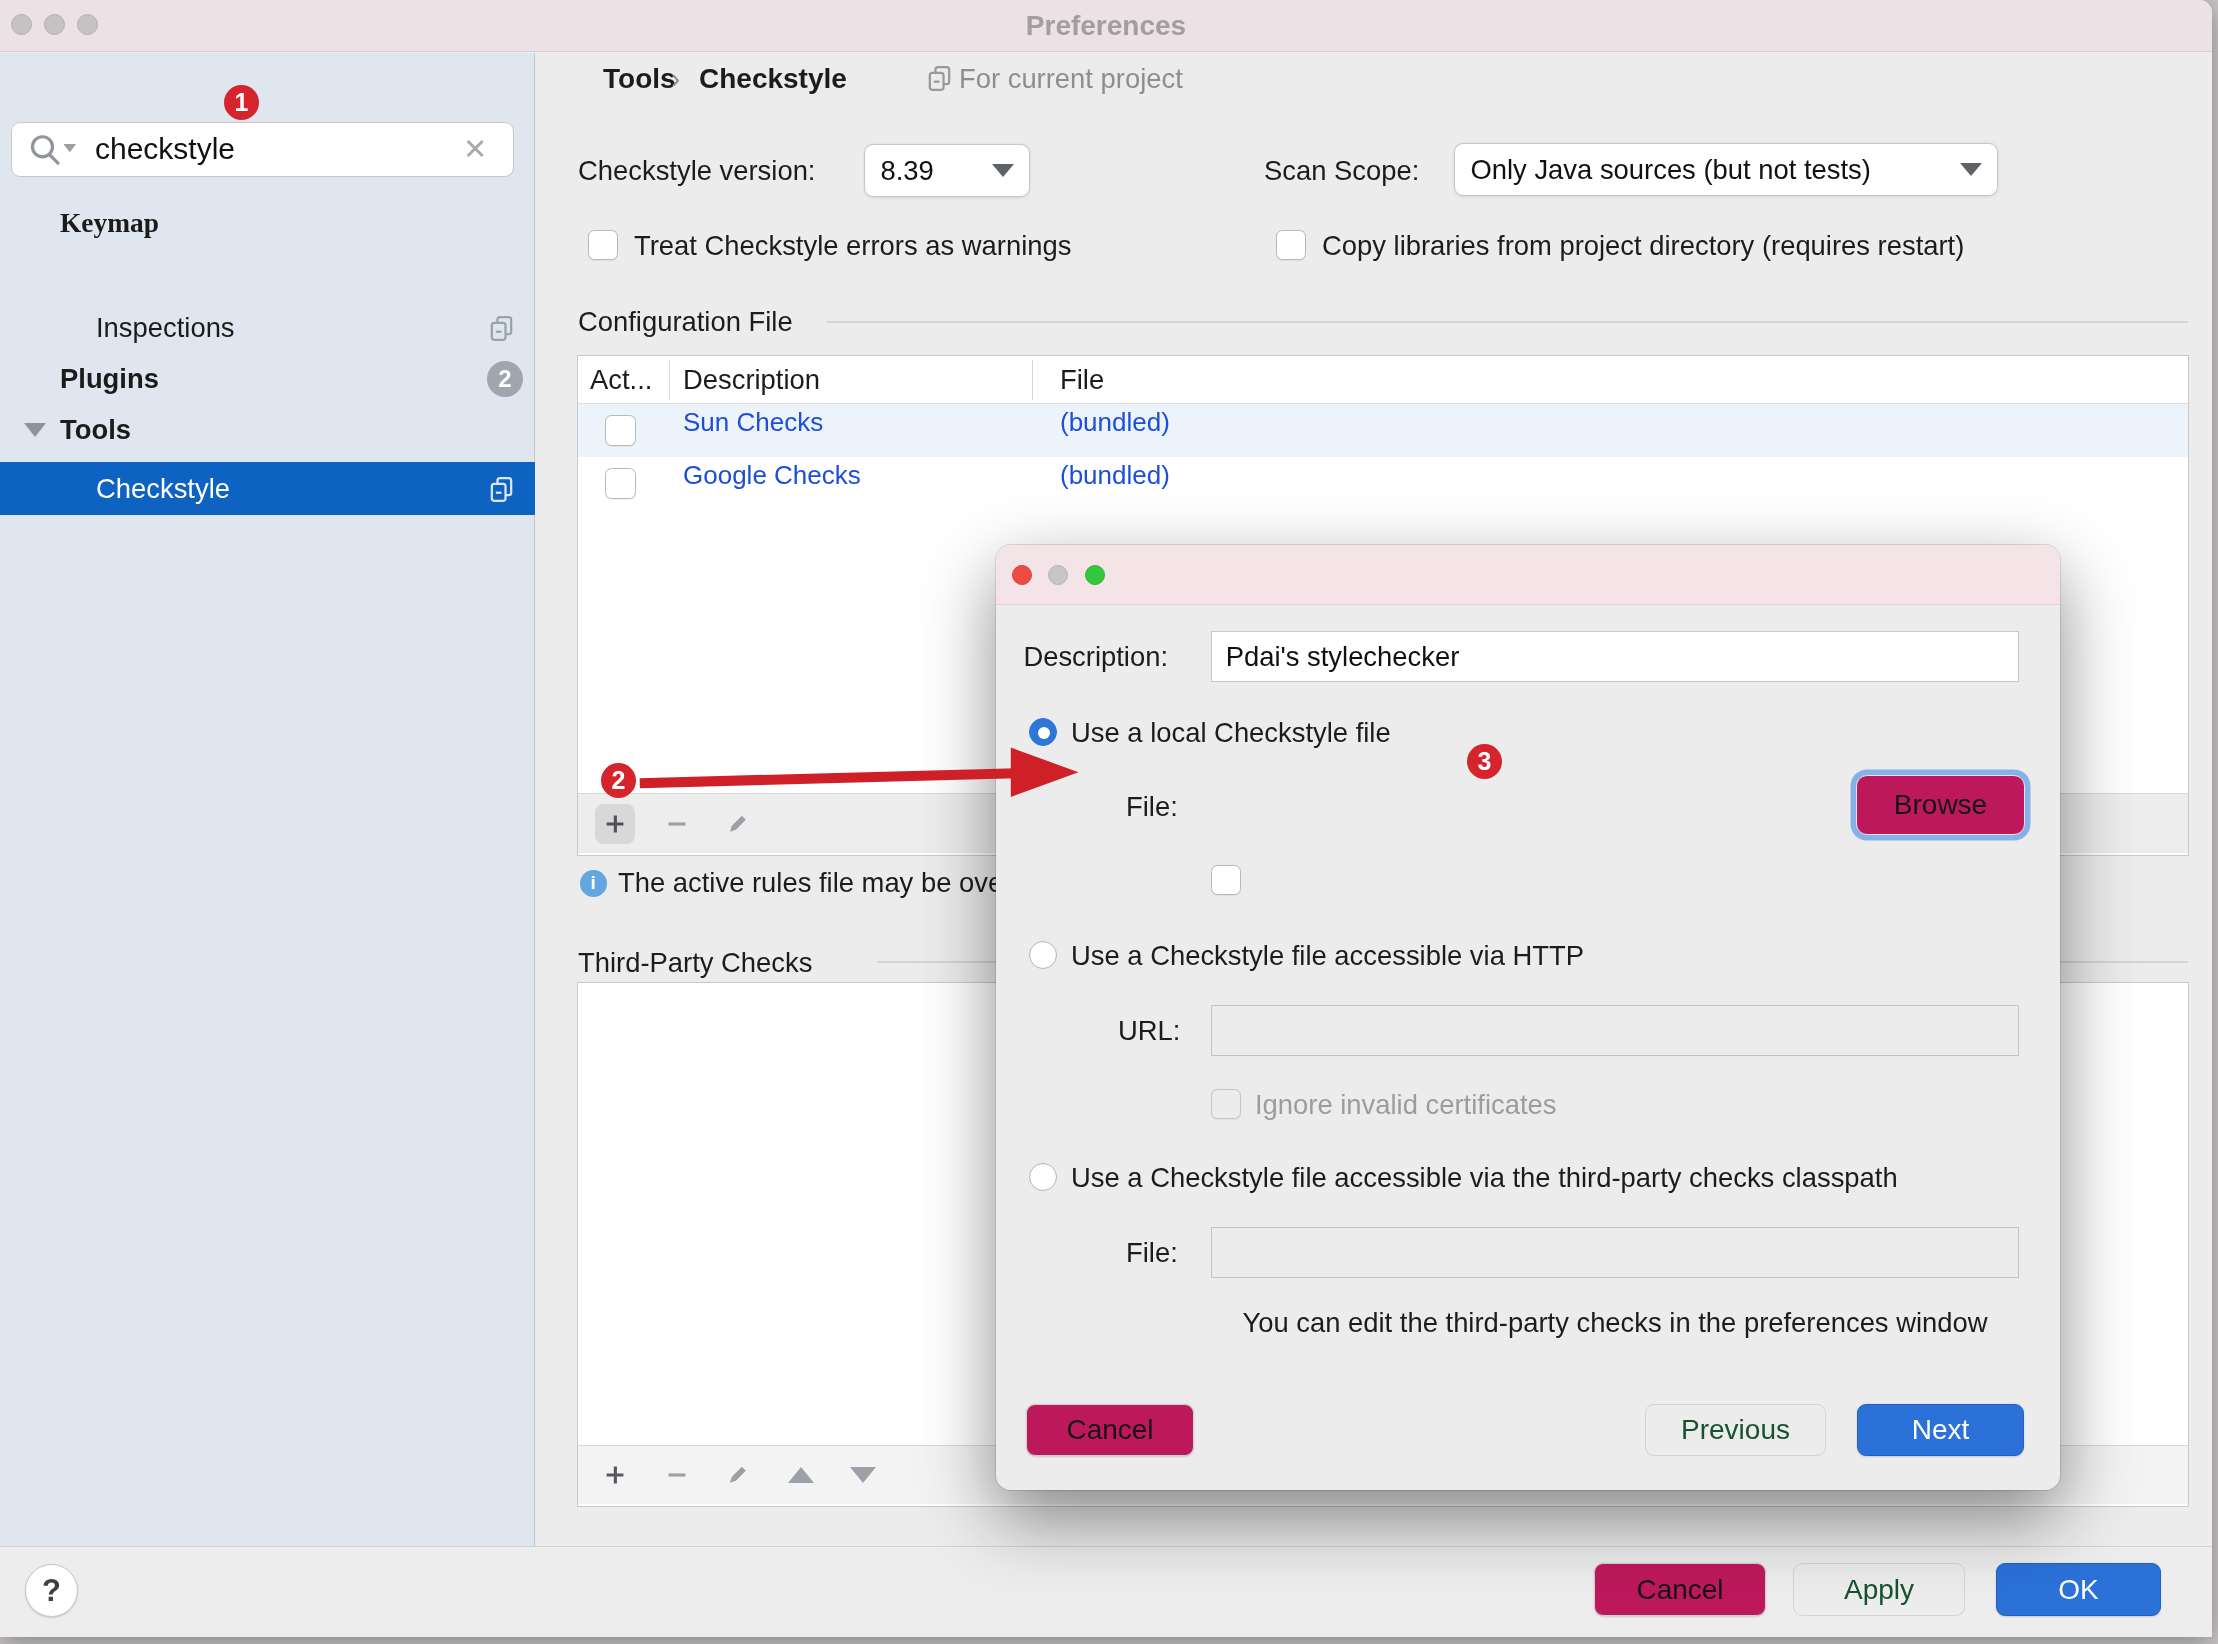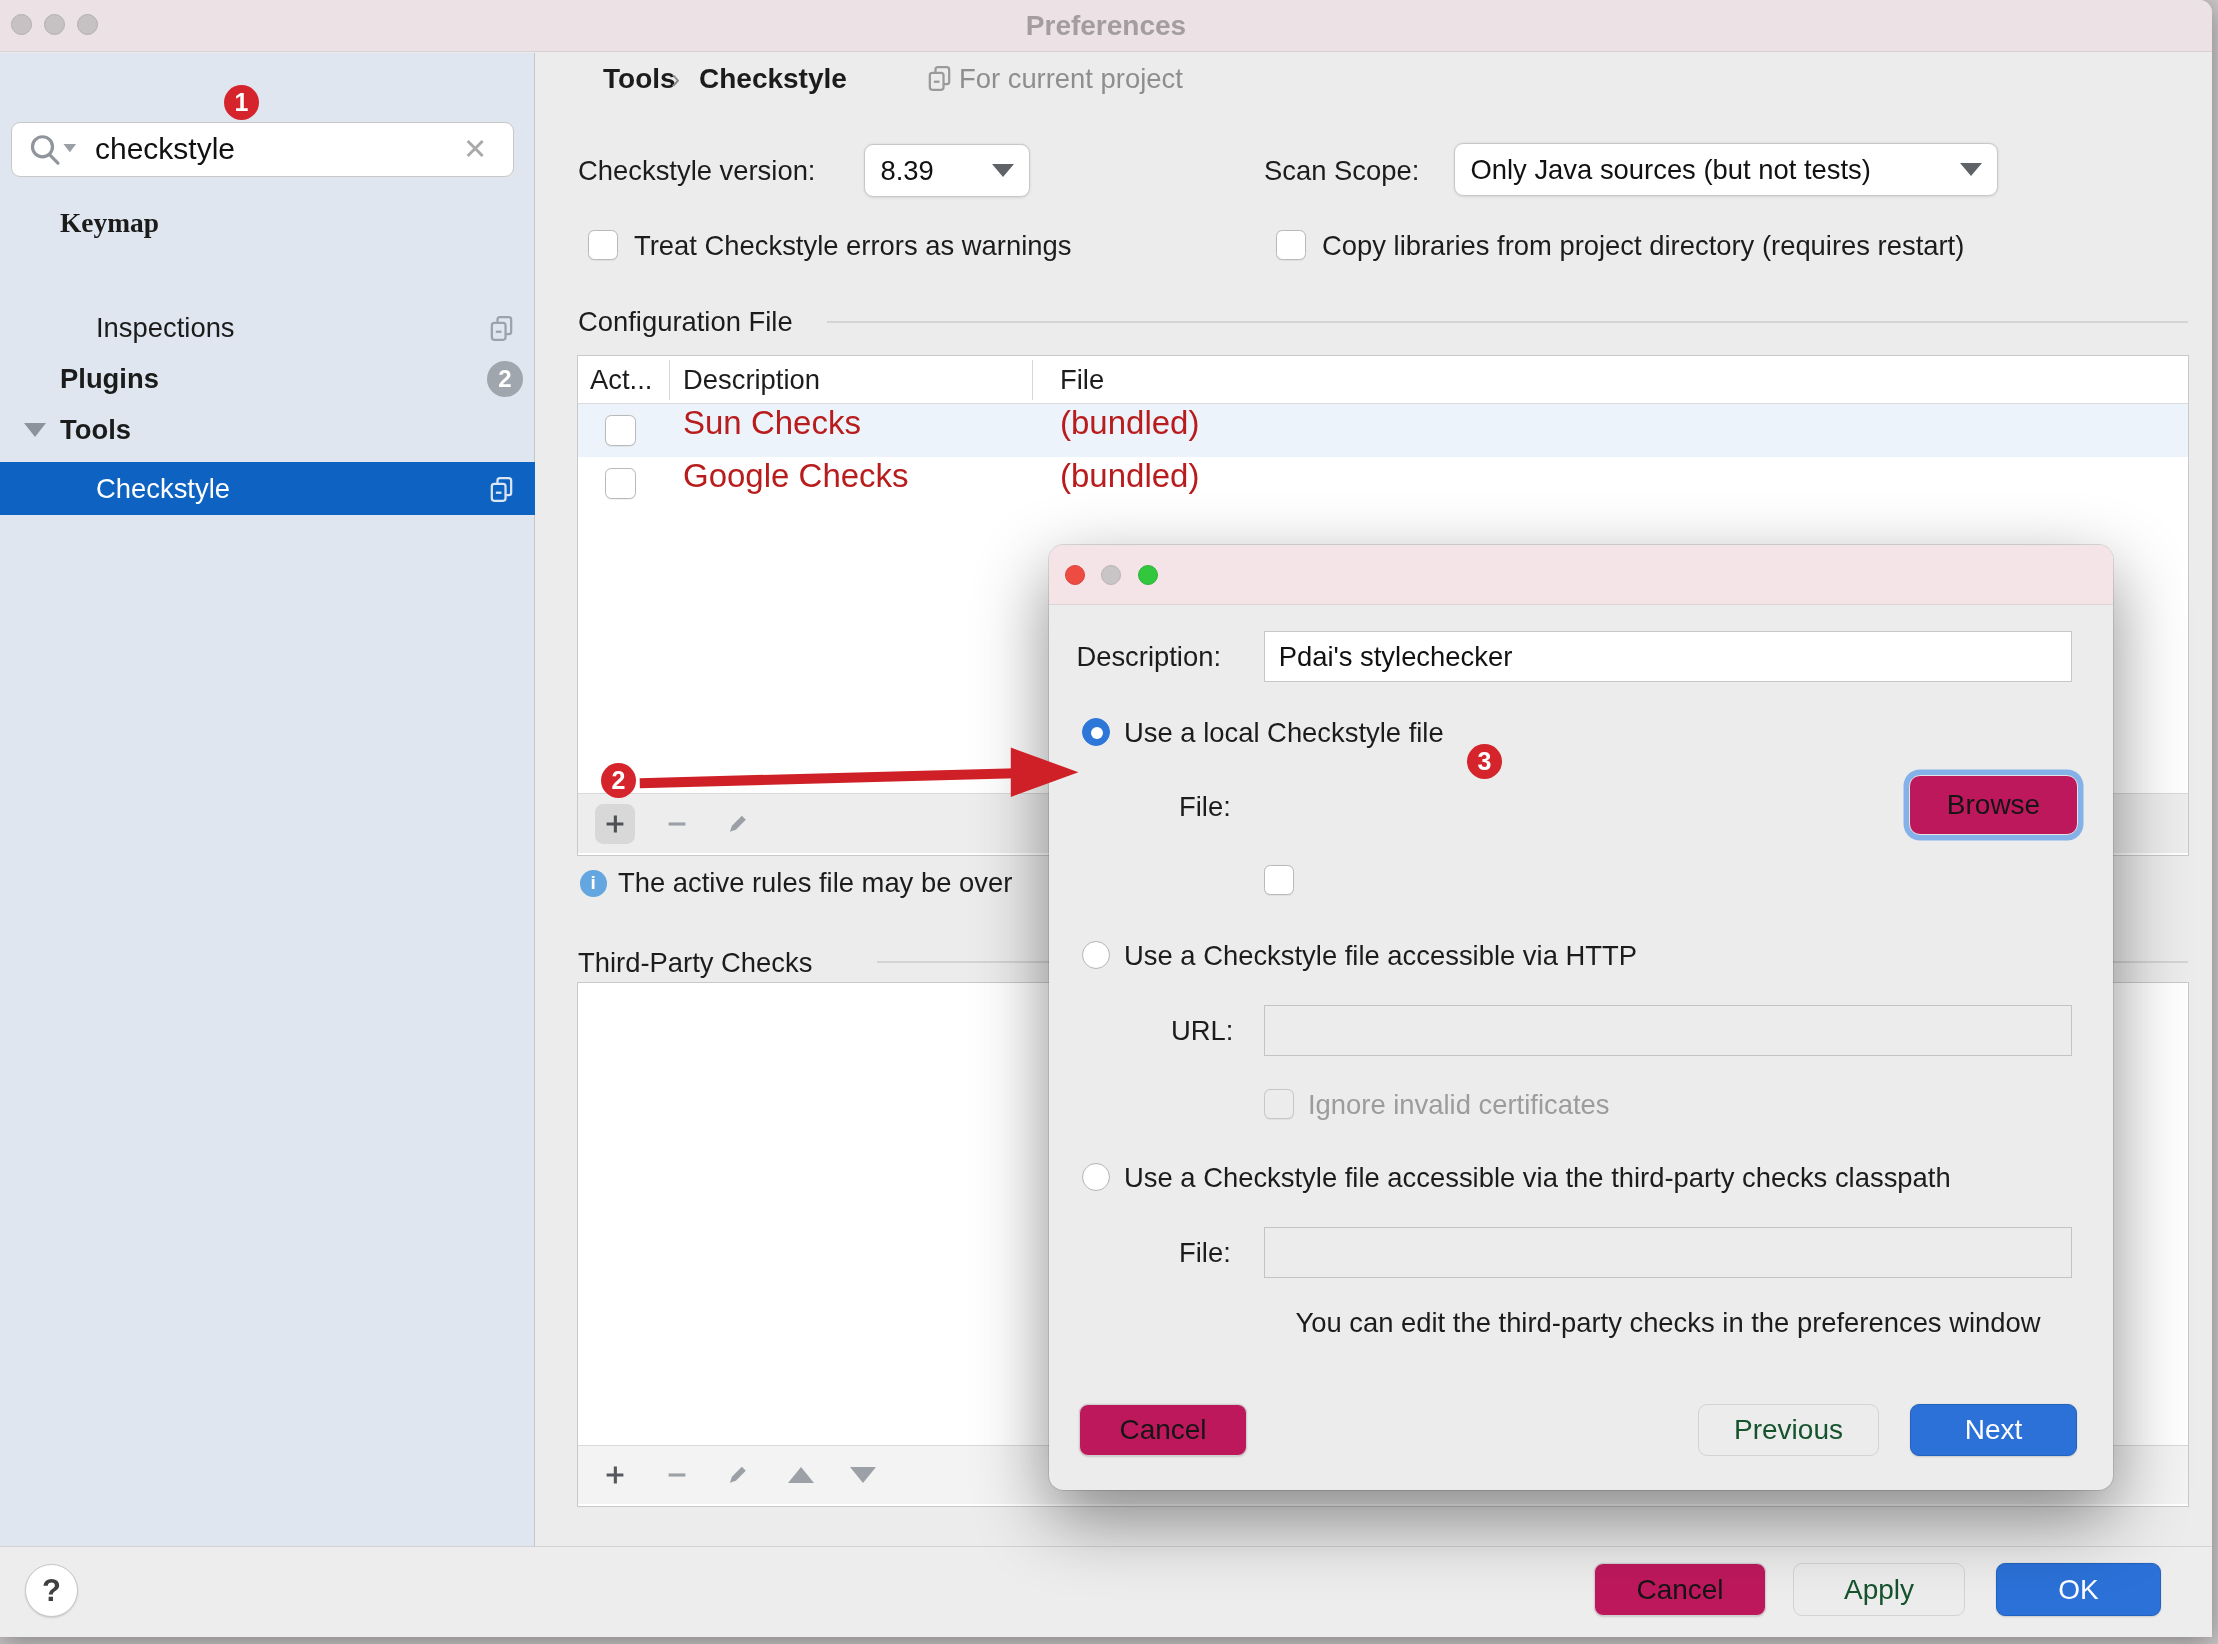--- a/index.html
+++ b/index.html
@@ -38,37 +38,37 @@
   .lbl.bold{font-weight:bold;font-size:28px;}
   .dd{position:absolute;background:#fff;border:1.8px solid #c7c7c7;border-radius:9.1px;display:flex;align-items:center;padding-left:15.5px;font-size:27.4px;color:#111;box-shadow:0 0.9px 2.7px rgba(0,0,0,.10);}
   .dd-arr{position:absolute;right:14.6px;top:50%;margin-top:-6.4px;width:0;height:0;border-left:11px solid transparent;border-right:11px solid transparent;border-top:13.7px solid #5f6368;}
   .cb{position:absolute;width:30px;height:30px;background:#fff;border:1.8px solid #b9b9b9;border-radius:6.4px;box-shadow:0 0.9px 0.9px rgba(0,0,0,.06);}
   .cb.dim{background:#ececec;border-color:#c6c6c6;}
   .secline{position:absolute;height:1.8px;background:#d4d4d4;}
   .panel{position:absolute;background:#fff;border:1.8px solid #c9c9c9;}
   .colhead{position:absolute;top:0;height:47px;display:flex;align-items:center;font-size:27.4px;color:#1c1c1c;}
   .coldiv{position:absolute;top:3.7px;width:0.9px;height:40px;background:#d8d8d8;}
   .trow{position:absolute;left:0;width:100%;height:53px;}
-  .tcell{position:absolute;top:0;height:37px;display:flex;align-items:center;font-size:33px;color:#b91c1c;}
+  .tcell{position:absolute;top:0;height:37px;display:flex;align-items:center;font-size:26px;color:#1d4ed8;}
   .toolbar{position:absolute;left:0;width:100%;border-top:0.9px solid #d9d9d9;background:#ededed;}
   .tb-ic{position:absolute;width:40px;height:40px;display:flex;align-items:center;justify-content:center;}
   .tb-ic.hl{background:#d8d8d8;border-radius:8.2px;}
   .tri-up{width:0;height:0;border-left:13.7px solid transparent;border-right:13.7px solid transparent;border-bottom:16.4px solid #9ba1a7;}
   .tri-dn{width:0;height:0;border-left:13.7px solid transparent;border-right:13.7px solid transparent;border-top:16.4px solid #9ba1a7;}
   .info-ic{position:absolute;width:26.5px;height:26.5px;border-radius:50%;background:#64a7e0;color:#fff;font-size:19px;font-weight:bold;display:flex;align-items:center;justify-content:center;}
   .btn{position:absolute;display:flex;align-items:center;justify-content:center;font-size:28px;color:#151515;background:#be185d;border:1.8px solid #d0d0d0;border-radius:9.1px;box-shadow:0 0.9px 1.8px rgba(0,0,0,.15);}
   .btn.primary{background:var(--primary-blue);border-color:#2162c0;color:#fff;}
   .btn.disabled{background:#ececec;color:#14532d;border-color:#d3d3d3;box-shadow:none;text-align:right;}
   .btn.focusring{border-color:#e3e3e3;box-shadow:0 0 0 5.5px rgba(108,163,233,.8);border-radius:11px;}
   .field{position:absolute;background:#fff;border:1.8px solid #c7c7c7;display:flex;align-items:center;padding-left:13.7px;font-size:27.4px;color:#111;white-space:nowrap;overflow:hidden;}
   .field.empty{background:#ececec;border-color:#c4c4c4;}
   .radio{position:absolute;width:28px;height:28px;border-radius:50%;background:#fff;border:1.8px solid #b4b4b4;}
   .radio.sel{background:#2c77d8;border-color:#2c77d8;}
   .radio.sel::after{content:"";position:absolute;left:8.2px;top:8.2px;width:12px;height:12px;border-radius:50%;background:#fff;}
-  .dialog{position:absolute;left:1049px;top:545px;width:1064px;height:945px;background:#ececec;border-radius:14.6px;box-shadow:0 27.4px 73px rgba(0,0,0,.45),0 0 0 0.9px rgba(0,0,0,.12);z-index:30;}
+  .dialog{position:absolute;left:996px;top:545px;width:1064px;height:945px;background:#ececec;border-radius:14.6px;box-shadow:0 27.4px 73px rgba(0,0,0,.45),0 0 0 0.9px rgba(0,0,0,.12);z-index:30;}
   .dlg-titlebar{position:absolute;left:0;top:0;width:100%;height:60px;background:var(--dialog-titlebar-pink);border-bottom:0.9px solid #ddd2d6;border-radius:14.6px 14.6px 0 0;}
   .dlg-light{position:absolute;top:20px;width:20px;height:20px;border-radius:50%;}
   .rbadge{position:absolute;width:35px;height:35px;border-radius:50%;background:var(--annotation-red);color:#fff;font-size:25px;font-weight:bold;display:flex;align-items:center;justify-content:center;z-index:40;}
   .footer{position:absolute;left:0;top:1546px;width:2212px;height:91px;background:#ededed;border-top:0.9px solid #d2d2d2;}
   .helpbtn{position:absolute;left:25px;top:1564px;width:53px;height:53px;border-radius:50%;background:#fff;border:1.8px solid #c6c6c6;box-shadow:0 0.9px 1.8px rgba(0,0,0,.15);display:flex;align-items:center;justify-content:center;font-size:31px;font-weight:bold;color:#3f3f3f;}
 </style>
 </head>
 <body>
 
 <div class="screen">

